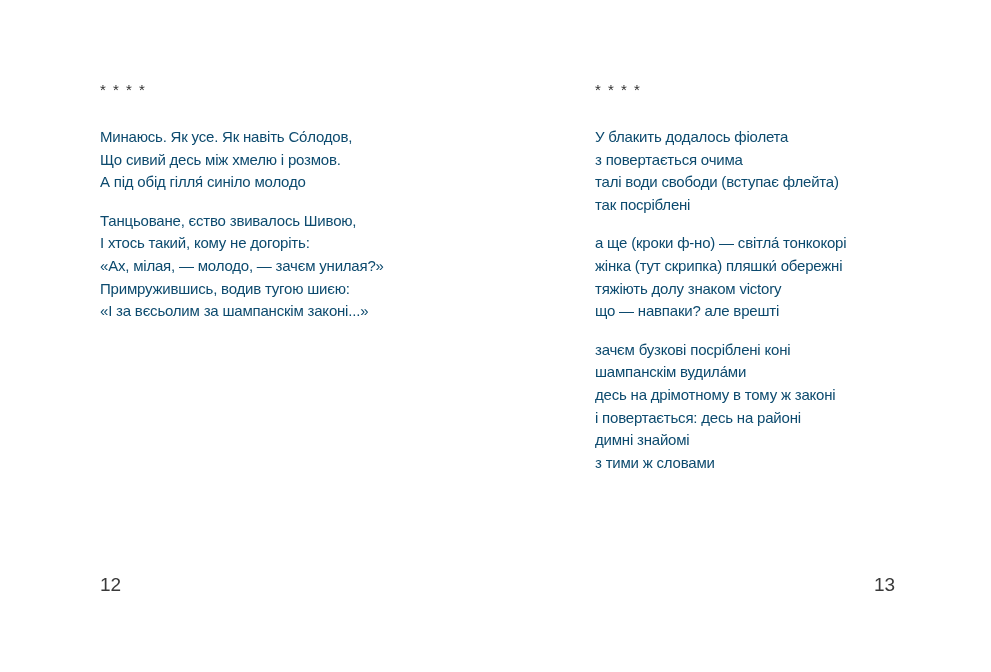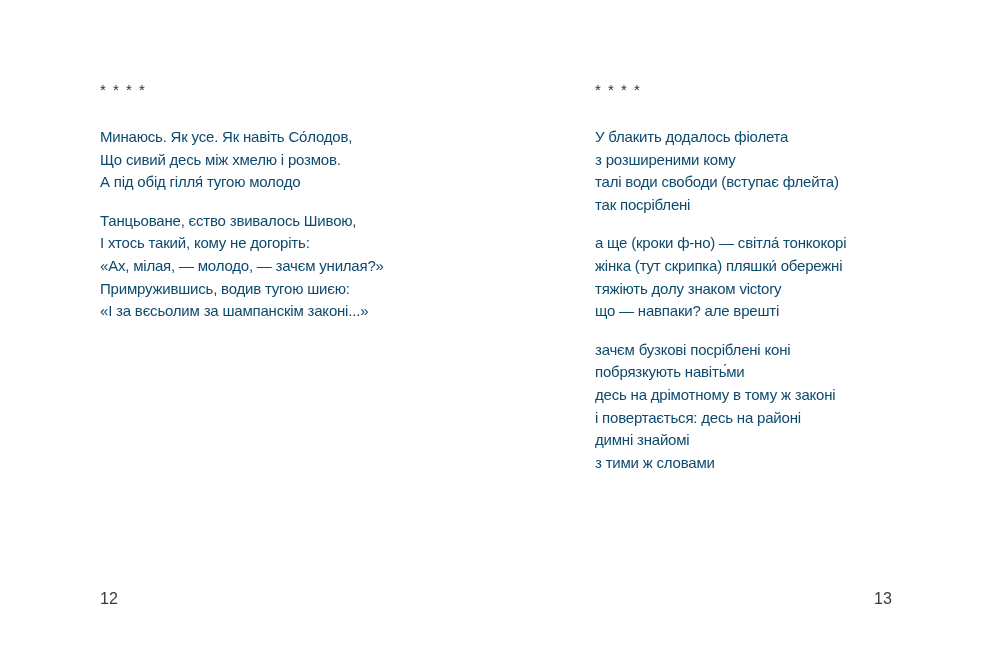--- a/index.html
+++ b/index.html
@@ -31,69 +31,69 @@
   .poem-line {
     font-size: 15px;
     line-height: 22.6px;
     letter-spacing: -0.2px;
     white-space: pre;
     color: #0c4a6e;
   }
   .poem-line .italic { }
   .folio {
     position: absolute;
-    top: 591px;
-    font-size: 16px;
+    top: 577px;
+    font-size: 19px;
     line-height: 16px;
     color: #3a3a3a;
   }
   .folio.left  { left: 100px; }
   .folio.right { left: 874px; }
 </style>
 </head>
 <body>
 
 <div class="spread">
 
   <div class="poem-col left">
     <div class="poem-header">* * * *</div>
     <div class="stanzas">
         <div class="stanza">
           <div class="poem-line">Минаюсь. Як усе. Як навіть Со́лодов,</div>
           <div class="poem-line">Що сивий десь між хмелю і розмов.</div>
-          <div class="poem-line">А під обід гілля́ тугою молодо</div>
+          <div class="poem-line">А під обід гілля́ синіло молодо</div>
         </div>
         <div class="stanza">
           <div class="poem-line">Танцьоване, єство звивалось Шивою,</div>
           <div class="poem-line">І хтось такий, кому не догоріть:</div>
           <div class="poem-line">«Ах, мілая, — молодо, — зачєм унилая?»</div>
           <div class="poem-line">Примружившись, водив тугою шиєю:</div>
           <div class="poem-line">«І за вєсьолим за шампанскім законі...»</div>
         </div>
       </div>
   </div>
 
   <div class="poem-col right">
     <div class="poem-header">* * * *</div>
     <div class="stanzas">
         <div class="stanza">
           <div class="poem-line">У блакить додалось фіолета</div>
-          <div class="poem-line">з розширеними кому</div>
+          <div class="poem-line">з повертається очима</div>
           <div class="poem-line">талі води свободи (вступає флейта)</div>
           <div class="poem-line">так посріблені</div>
         </div>
         <div class="stanza">
           <div class="poem-line">а ще (кроки ф-но) — світла́ тонкокорі</div>
           <div class="poem-line">жінка (тут скрипка) пляшки́ обережні</div>
           <div class="poem-line"><span>тяжіють долу знаком </span><span class="italic">victory</span></div>
           <div class="poem-line">що — навпаки? але врешті</div>
         </div>
         <div class="stanza">
           <div class="poem-line">зачєм бузкові посріблені коні</div>
-          <div class="poem-line">побрязкують навіть́ми</div>
+          <div class="poem-line">шампанскім вудила́ми</div>
           <div class="poem-line">десь на дрімотному в тому ж законі</div>
           <div class="poem-line">і повертається: десь на районі</div>
           <div class="poem-line">димні знайомі</div>
           <div class="poem-line">з тими ж словами</div>
         </div>
       </div>
   </div>
 
   <div class="folio left">12</div>
 

